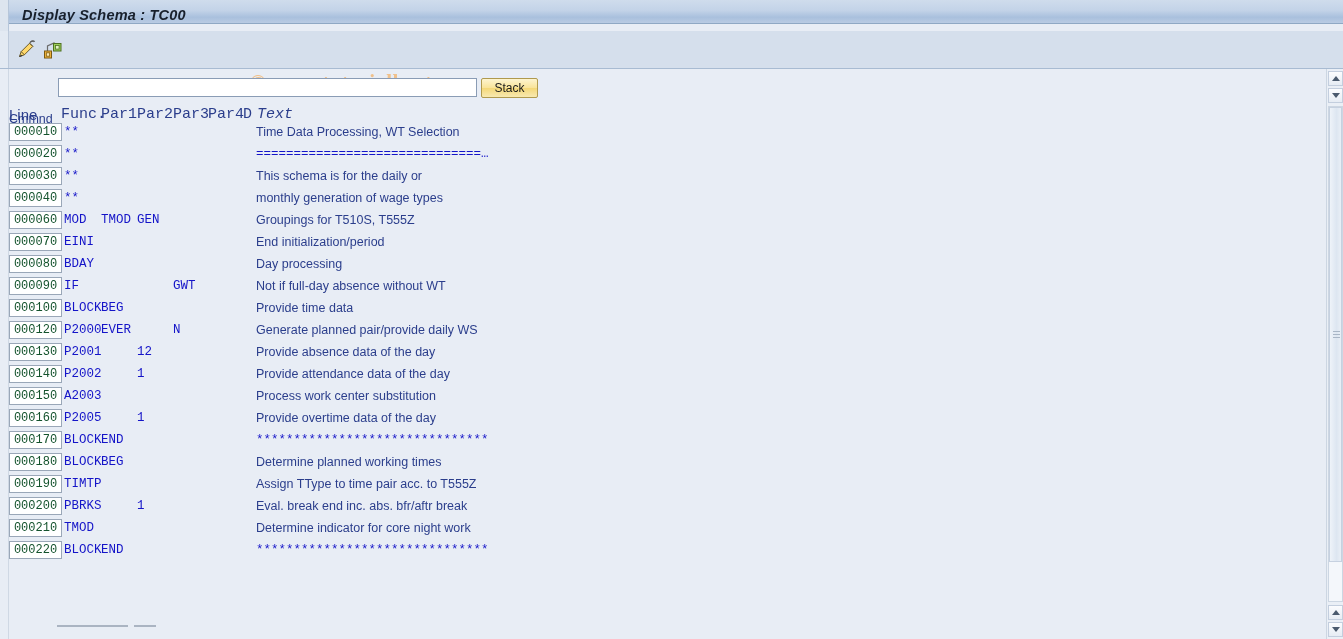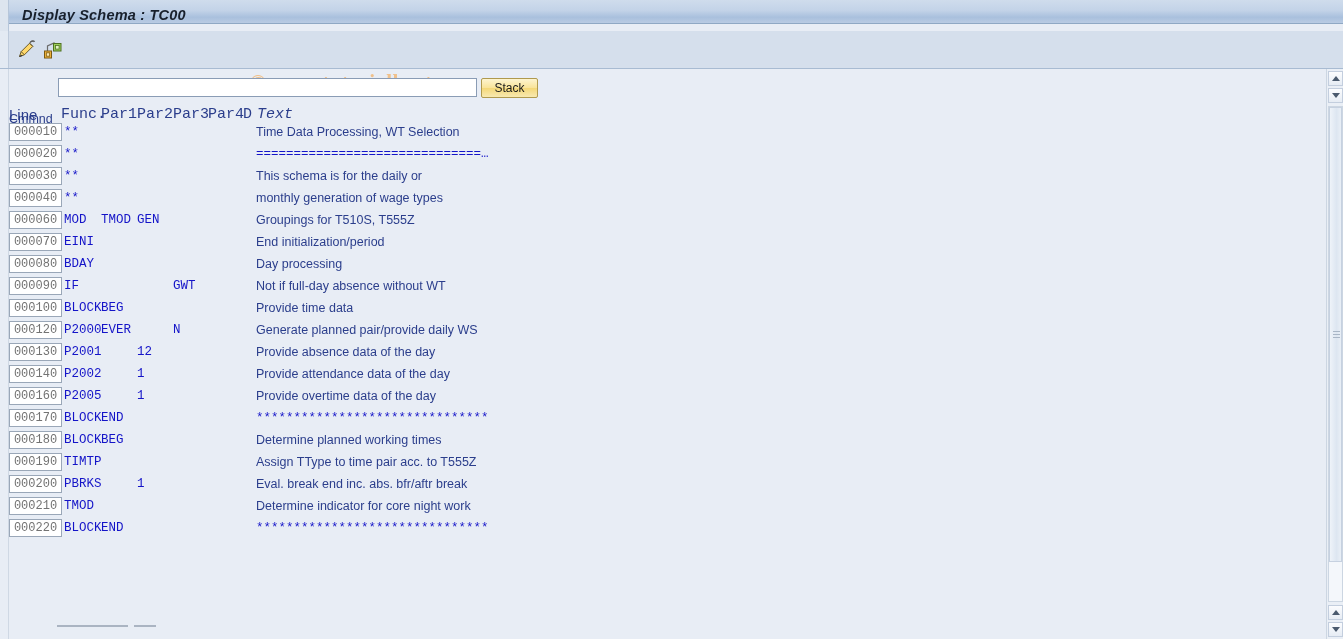--- a/index.html
+++ b/index.html
@@ -196,21 +196,21 @@
     position: absolute;
     left: 9px;
     top: 1px;
     width: 53px;
     height: 18px;
     background: #ffffff;
     border: 1px solid #9aa7b8;
     box-sizing: border-box;
     font-family: "Liberation Mono", monospace;
     font-size: 12px;
-    color: #737373;
+    color: #14532d;
     text-align: center;
     line-height: 16px;
     letter-spacing: 0px;
     cursor: text;
   }
   .cell {
     position: absolute;
     top: 3px;
     font-family: "Liberation Mono", monospace;
     font-size: 12.5px;
@@ -513,20 +513,30 @@
         </div>
         <div class="row">
           <input class="lineno" type="text" value="000140" style="">
           <div class="cell c-func">P2002</div>
           <div class="cell c-p1"></div>
           <div class="cell c-p2">1</div>
           <div class="cell c-p3"></div>
           <div class="cell c-p4"></div>
           <div class="cell c-d"></div>
           <div class="cell c-text">Provide attendance data of the day</div>
+        </div>
+        <div class="row">
+          <input class="lineno" type="text" value="000150" style="">
+          <div class="cell c-func">A2003</div>
+          <div class="cell c-p1"></div>
+          <div class="cell c-p2"></div>
+          <div class="cell c-p3"></div>
+          <div class="cell c-p4"></div>
+          <div class="cell c-d"></div>
+          <div class="cell c-text">Process work center substitution</div>
         </div>
         <div class="row">
           <input class="lineno" type="text" value="000160" style="">
           <div class="cell c-func">P2005</div>
           <div class="cell c-p1"></div>
           <div class="cell c-p2">1</div>
           <div class="cell c-p3"></div>
           <div class="cell c-p4"></div>
           <div class="cell c-d"></div>
           <div class="cell c-text">Provide overtime data of the day</div>

